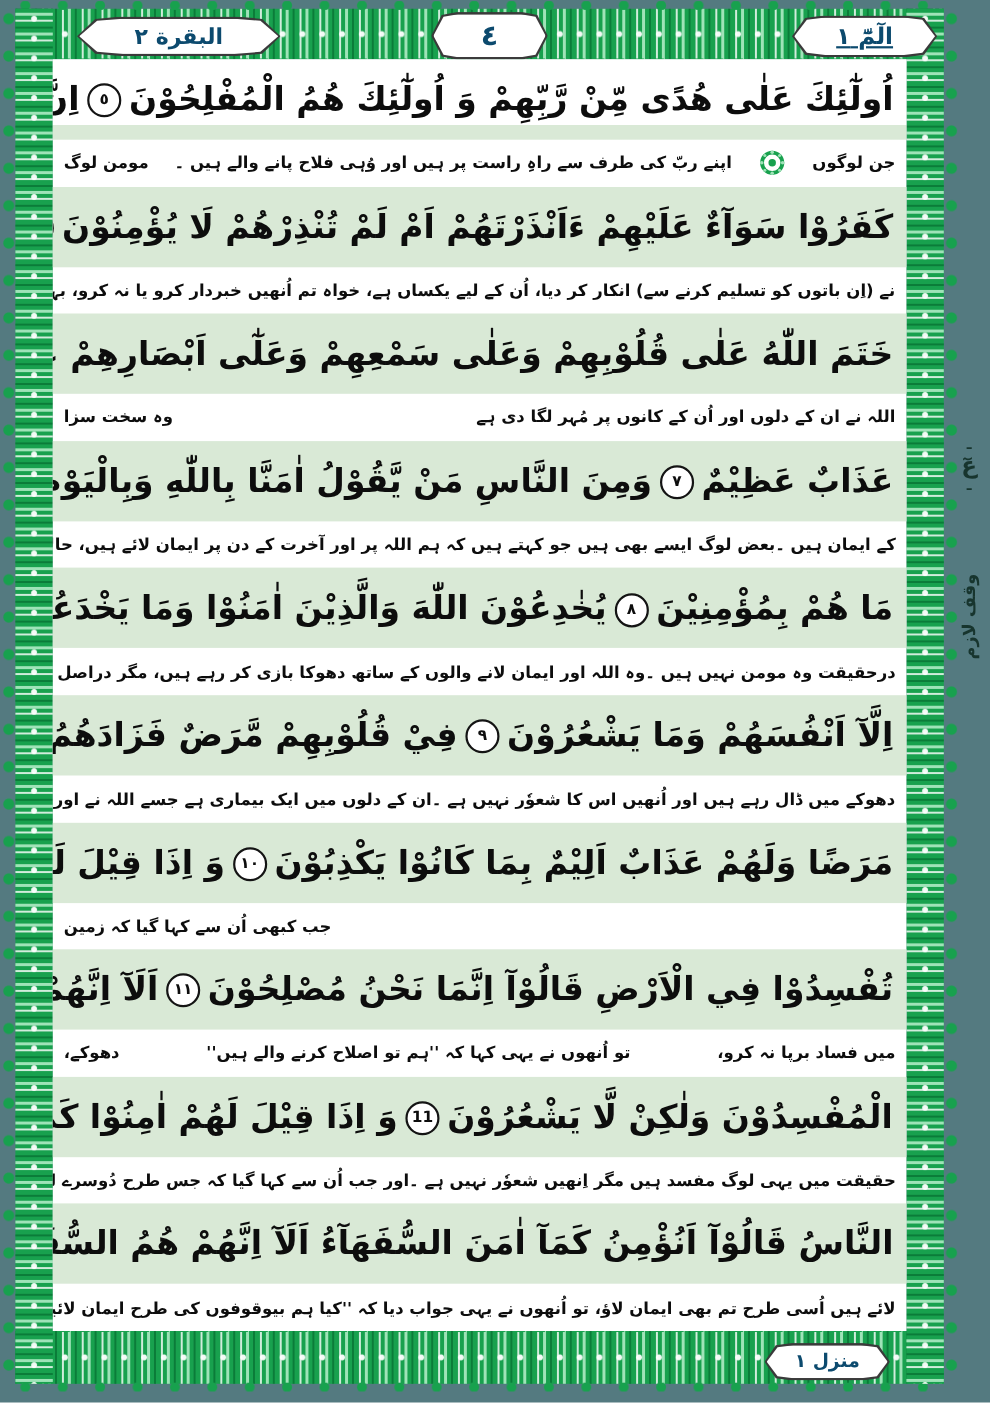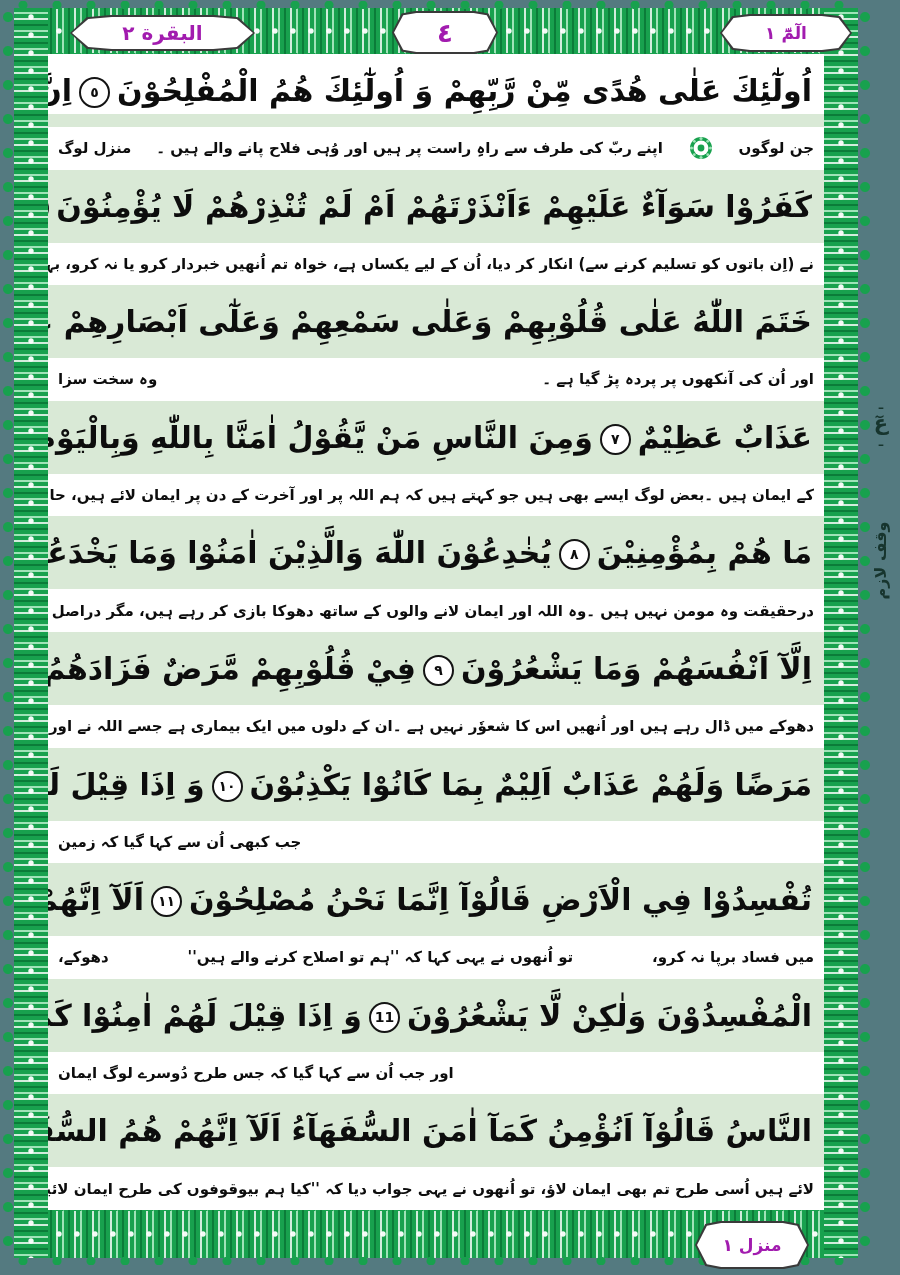--- a/index.html
+++ b/index.html
@@ -64,29 +64,29 @@
   
   .cartouche{
     position:absolute;background:#3a3a3a;
     clip-path:polygon(0 50%,9% 6%,22% 0,78% 0,91% 6%,100% 50%,91% 94%,78% 100%,22% 100%,9% 94%);
     z-index:5;
   }
   .cartouche .inner{
     position:absolute;inset:2px;background:#ffffff;
     clip-path:polygon(0 50%,9% 6%,22% 0,78% 0,91% 6%,100% 50%,91% 94%,78% 100%,22% 100%,9% 94%);
     display:flex;align-items:center;justify-content:center;
-    font-weight:bold;color:#a21caf;direction:rtl;
+    font-weight:bold;color:#0c4a6e;direction:rtl;
   }
   .cart-surah{left:70px;top:15px;width:185px;height:36px;}
   .cart-surah .inner{font-size:20px;}
   .cart-page{left:392px;top:11px;width:106px;height:43px;}
   .cart-page .inner{font-size:26px;}
   .cart-juz{left:720px;top:14px;width:132px;height:38px;}
-  .cart-juz .inner{font-size:17px;letter-spacing:2px;}
-  .cart-manzil{left:695px;top:1221px;width:114px;height:48px;text-decoration:underline;}
+  .cart-juz .inner{font-size:21px;letter-spacing:2px;text-decoration:underline;}
+  .cart-manzil{left:695px;top:1221px;width:114px;height:34px;text-decoration:underline;}
   .cart-manzil .inner{font-size:17px;}
 
   
   .content{
     position:absolute;left:48px;top:54px;width:776px;height:1156px;
     background:#ffffff;display:flex;flex-direction:column;
   }
   .block{height:115.6px;display:flex;flex-direction:column;}
   .arabic-band{
     height:73px;line-height:73px;
@@ -169,37 +169,37 @@
               <circle cx="13" cy="22.5" r="1.6"></circle>
             <circle cx="3.5" cy="13" r="1.6"></circle>
               <circle cx="22.5" cy="13" r="1.6"></circle>
             <circle cx="6.3" cy="6.3" r="1.4"></circle>
               <circle cx="19.7" cy="6.3" r="1.4"></circle>
             <circle cx="6.3" cy="19.7" r="1.4"></circle>
               <circle cx="19.7" cy="19.7" r="1.4"></circle>
           </g>
         </svg>
         <span>اپنے ربّ کی طرف سے راہِ راست پر ہیں  اور وُہی فلاح پانے والے ہیں ۔</span>
-        <span>منزل لوگ</span>
+        <span>مومن لوگ</span>
       </div>
     </div>
 
     <div class="block">
       <div class="arabic-band"><span>كَفَرُوْا سَوَآءٌ عَلَيْهِمْ ءَاَنْذَرْتَهُمْ اَمْ لَمْ تُنْذِرْهُمْ لَا يُؤْمِنُوْنَ</span><span class="aya">٦</span><span></span></div>
       <div class="urdu-row">
         <span></span>
         <span>نے (اِن باتوں کو تسلیم کرنے سے) انکار کر دیا، اُن کے لیے یکساں ہے، خواہ تم اُنھیں خبردار کرو یا نہ کرو، بہرحال وہ ماننے والے نہیں ہیں ۔</span>
         <span></span>
       </div>
     </div>
 
     <div class="block">
       <div class="arabic-band"><span>خَتَمَ اللّٰهُ عَلٰى قُلُوْبِهِمْ وَعَلٰى سَمْعِهِمْ وَعَلٰٓى اَبْصَارِهِمْ غِشَاوَةٌ وَّلَهُمْ</span><span></span></div>
       <div class="urdu-row">
-        <span>اور اُن کی آنکھوں پر پردہ پڑ گیا ہے ۔</span>
+        <span>اللہ نے ان کے دلوں اور اُن کے کانوں پر مُہر لگا دی ہے</span>
         <span>وہ سخت سزا</span>
       </div>
     </div>
 
     <div class="block">
       <div class="arabic-band"><span>عَذَابٌ عَظِيْمٌ</span><span class="aya">٧</span><span>وَمِنَ النَّاسِ مَنْ يَّقُوْلُ اٰمَنَّا بِاللّٰهِ وَبِالْيَوْمِ الْاٰخِرِ وَ</span></div>
       <div class="urdu-row">
         <span>کے ایمان ہیں ۔</span>
         <span>بعض لوگ ایسے بھی ہیں جو کہتے ہیں کہ ہم اللہ پر اور آخرت کے دن پر ایمان لائے ہیں، حالانکہ</span>
         <span></span>
@@ -237,20 +237,21 @@
       <div class="urdu-row">
         <span>میں فساد برپا نہ کرو،</span>
         <span>تو اُنھوں نے یہی کہا کہ ''ہم تو اصلاح کرنے والے ہیں''</span>
         <span>دھوکے،</span>
       </div>
     </div>
 
     <div class="block">
       <div class="arabic-band"><span>الْمُفْسِدُوْنَ وَلٰكِنْ لَّا يَشْعُرُوْنَ</span><span class="aya">11</span><span>وَ اِذَا قِيْلَ لَهُمْ اٰمِنُوْا كَمَآ اٰمَنَ</span></div>
       <div class="urdu-row">
+        <span>حقیقت میں یہی لوگ مفسد ہیں مگر اِنھیں شعوٗر نہیں ہے ۔</span>
         <span></span>
         <span>اور جب اُن سے کہا گیا کہ جس طرح دُوسرے لوگ ایمان</span>
       </div>
     </div>
 
     <div class="block">
       <div class="arabic-band"><span>النَّاسُ قَالُوْآ اَنُؤْمِنُ كَمَآ اٰمَنَ السُّفَهَآءُ اَلَآ اِنَّهُمْ هُمُ السُّفَهَآءُ وَ</span><span></span></div>
       <div class="urdu-row">
         <span></span>
         <span>لائے ہیں اُسی طرح تم بھی ایمان لاؤ،  تو اُنھوں نے یہی جواب دیا کہ ''کیا ہم بیوقوفوں کی طرح ایمان لائیں''؟ خبردار، حقیقت میں تو یہ خود</span>

